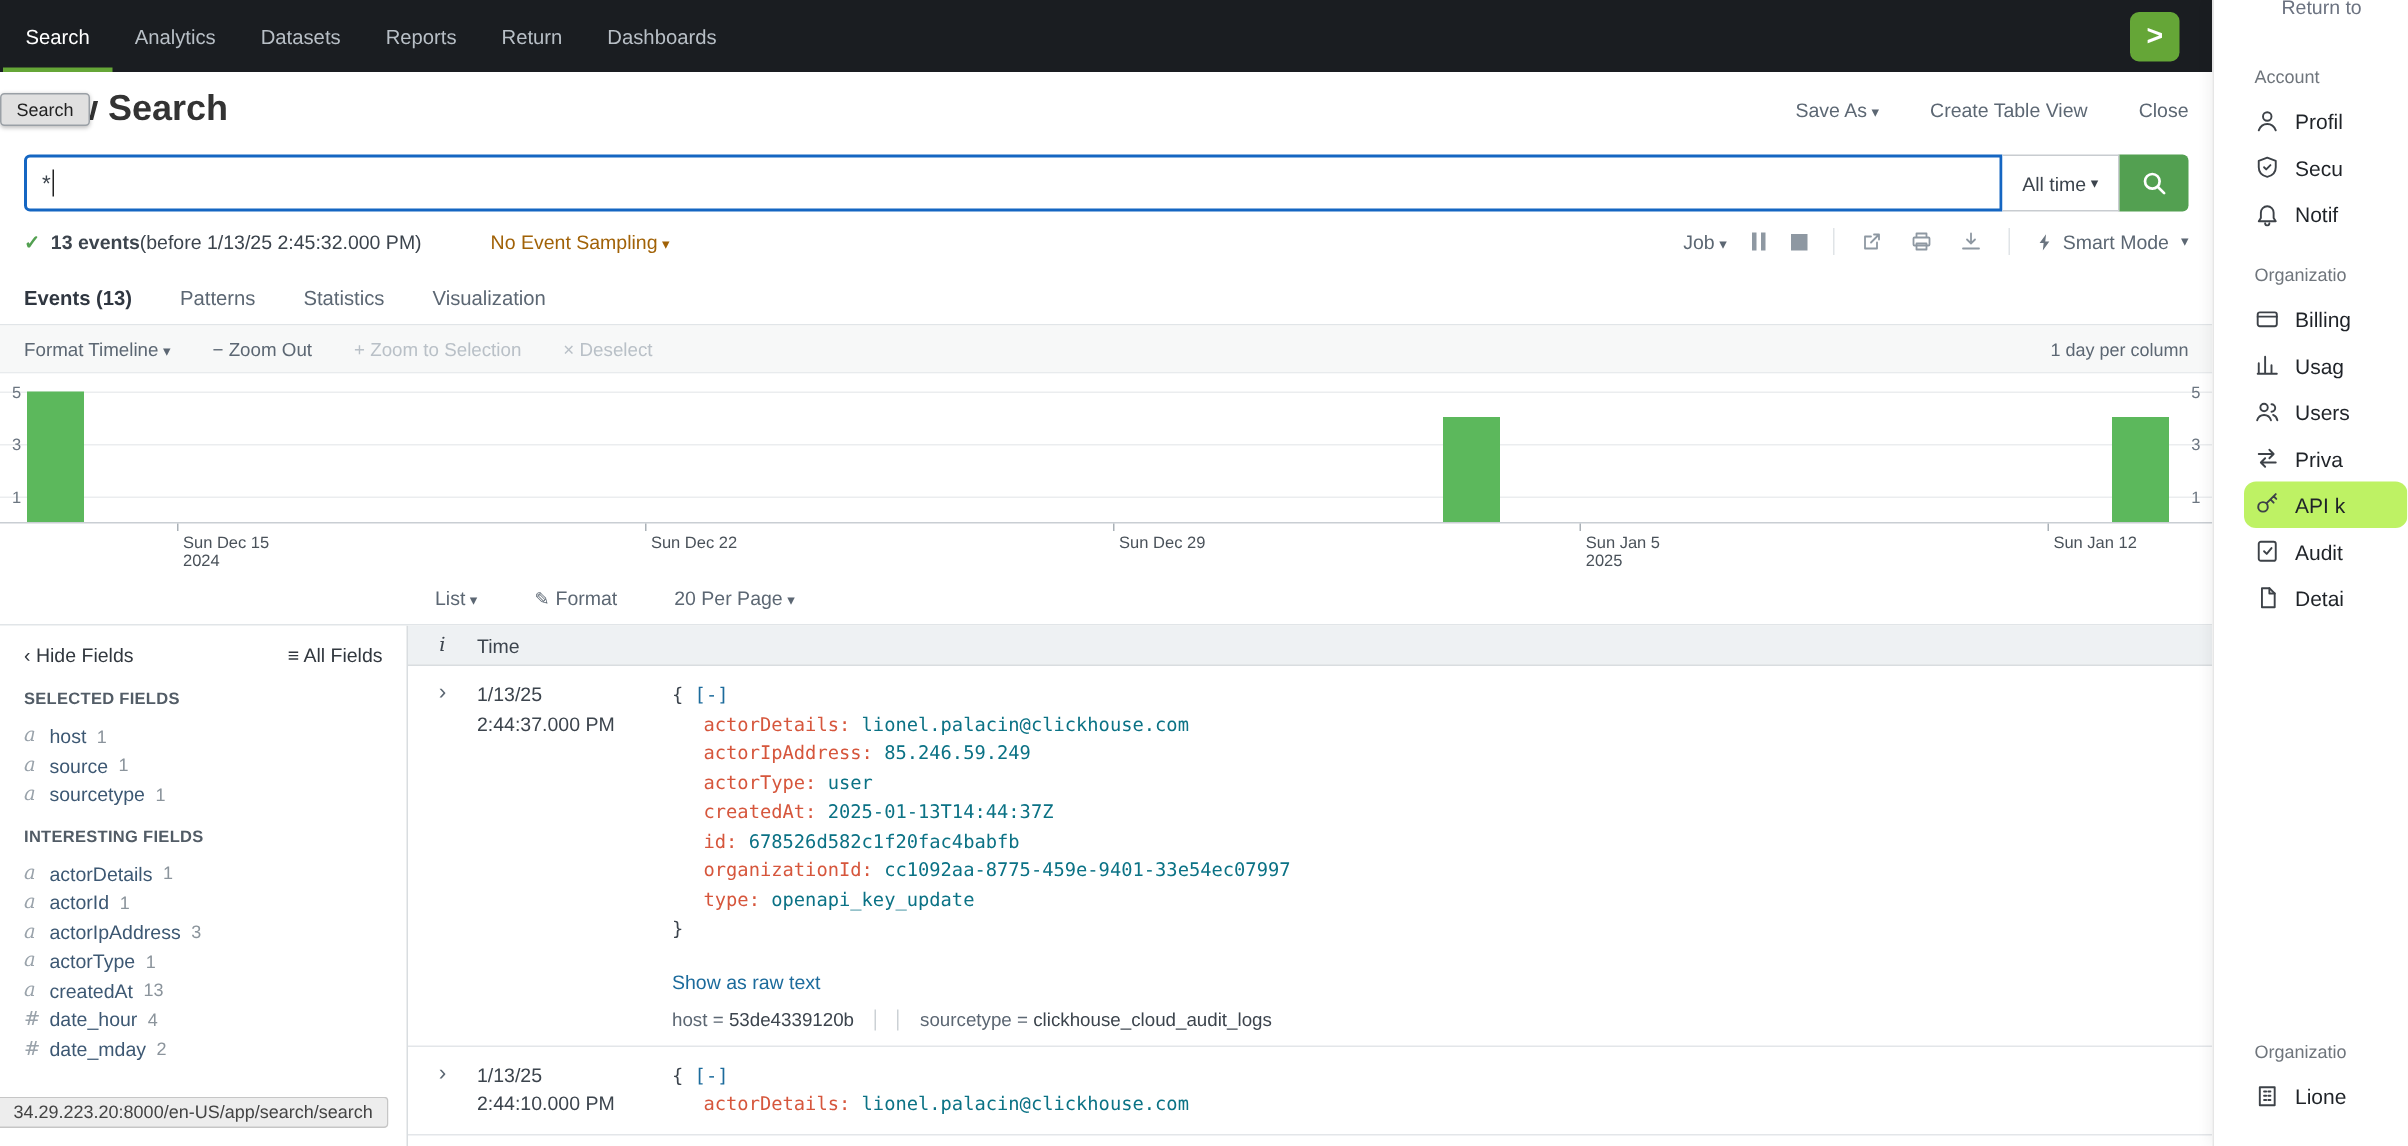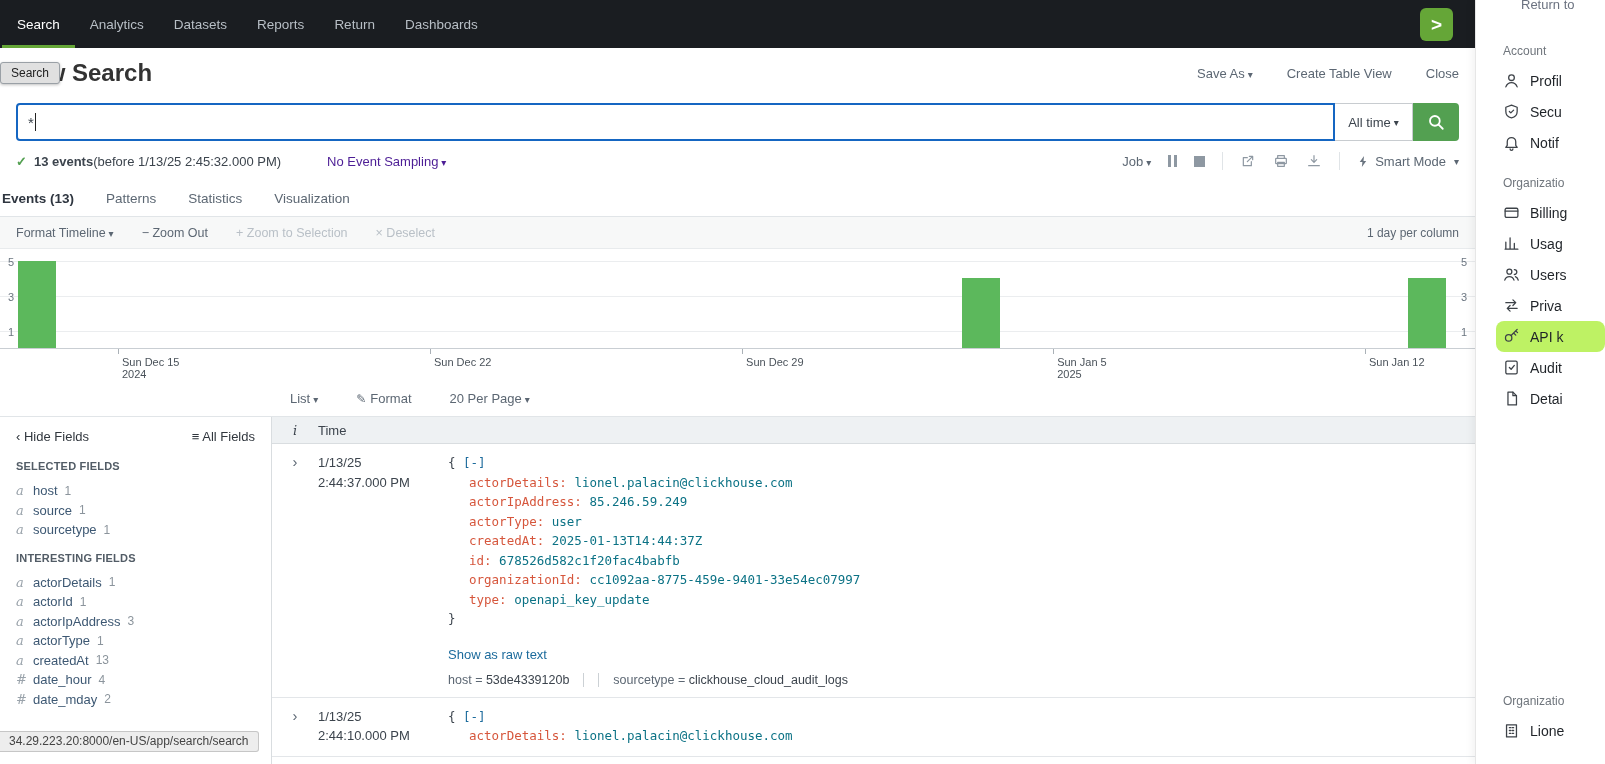--- a/index.html
+++ b/index.html
@@ -28,31 +28,31 @@
   .search-bar { margin:5px 16px 0; display:flex; height:38px; }
   .search-input { flex:1; border:2px solid var(--focus-blue); border-radius:4px 0 0 4px; display:flex; align-items:center; padding:0 10px; font-size:15px; color:#3c444d; background:#fff; }
   .caret-line { display:inline-block; width:1px; height:18px; background:#222; margin-left:1px; }
   .time-range { width:78px; border:1px solid #c8ccd0; border-left:none; display:flex; align-items:center; justify-content:center; font-size:13px; color:#3c444d; background:#fff; cursor:pointer; }
   .search-btn { width:46px; background:var(--button-green); border-radius:0 4px 4px 0; display:flex; align-items:center; justify-content:center; cursor:pointer; border:none; }
 
   
   .status-row { display:flex; align-items:center; padding:0 16px; height:40px; font-size:13px; color:#3c444d; }
   .check { color:var(--button-green); font-weight:bold; margin-right:7px; }
   .events-bold { font-weight:bold; }
-  .sampling { margin-left:46px; color:#4c1d95; cursor:pointer; }
+  .sampling { margin-left:46px; color:#a16207; cursor:pointer; }
   .status-right { margin-left:auto; display:flex; align-items:center; gap:17px; color:#5c6773; }
   .icon-pause { display:inline-flex; gap:3px; cursor:pointer; }
   .icon-pause i { width:3px; height:12px; background:#8e98a2; display:block; }
   .icon-stop { width:11px; height:11px; background:#8e98a2; display:inline-block; cursor:pointer; }
   .vdiv { width:1px; height:18px; background:#e0e4e7; }
   .tool-icon { display:inline-flex; cursor:pointer; }
   .smart-mode { display:flex; align-items:center; gap:5px; cursor:pointer; }
 
   
-  .tabs { display:flex; gap:32px; padding:0 2px; height:36px; align-items:flex-end; border-bottom:1px solid #e1e5e8; }
+  .tabs { display:flex; gap:32px; padding:0 16px; height:36px; align-items:flex-end; border-bottom:1px solid #e1e5e8; }
   .tab { padding-bottom:10px; color:#5c6773; font-size:13.5px; cursor:pointer; }
   .tab.active { color:#2f3640; font-weight:bold; }
 
   
   .tl-controls { height:32px; background:#f7f8f8; border-bottom:1px solid #e8ebed; display:flex; align-items:center; padding:0 16px; font-size:12.5px; color:#5c6773; gap:28px; }
   .tl-controls .disabled { color:#b9c0c7; }
   .tl-controls > div { cursor:pointer; }
   .tl-right { margin-left:auto; font-size:12px; color:#5c6773; cursor:default; }
 
   

